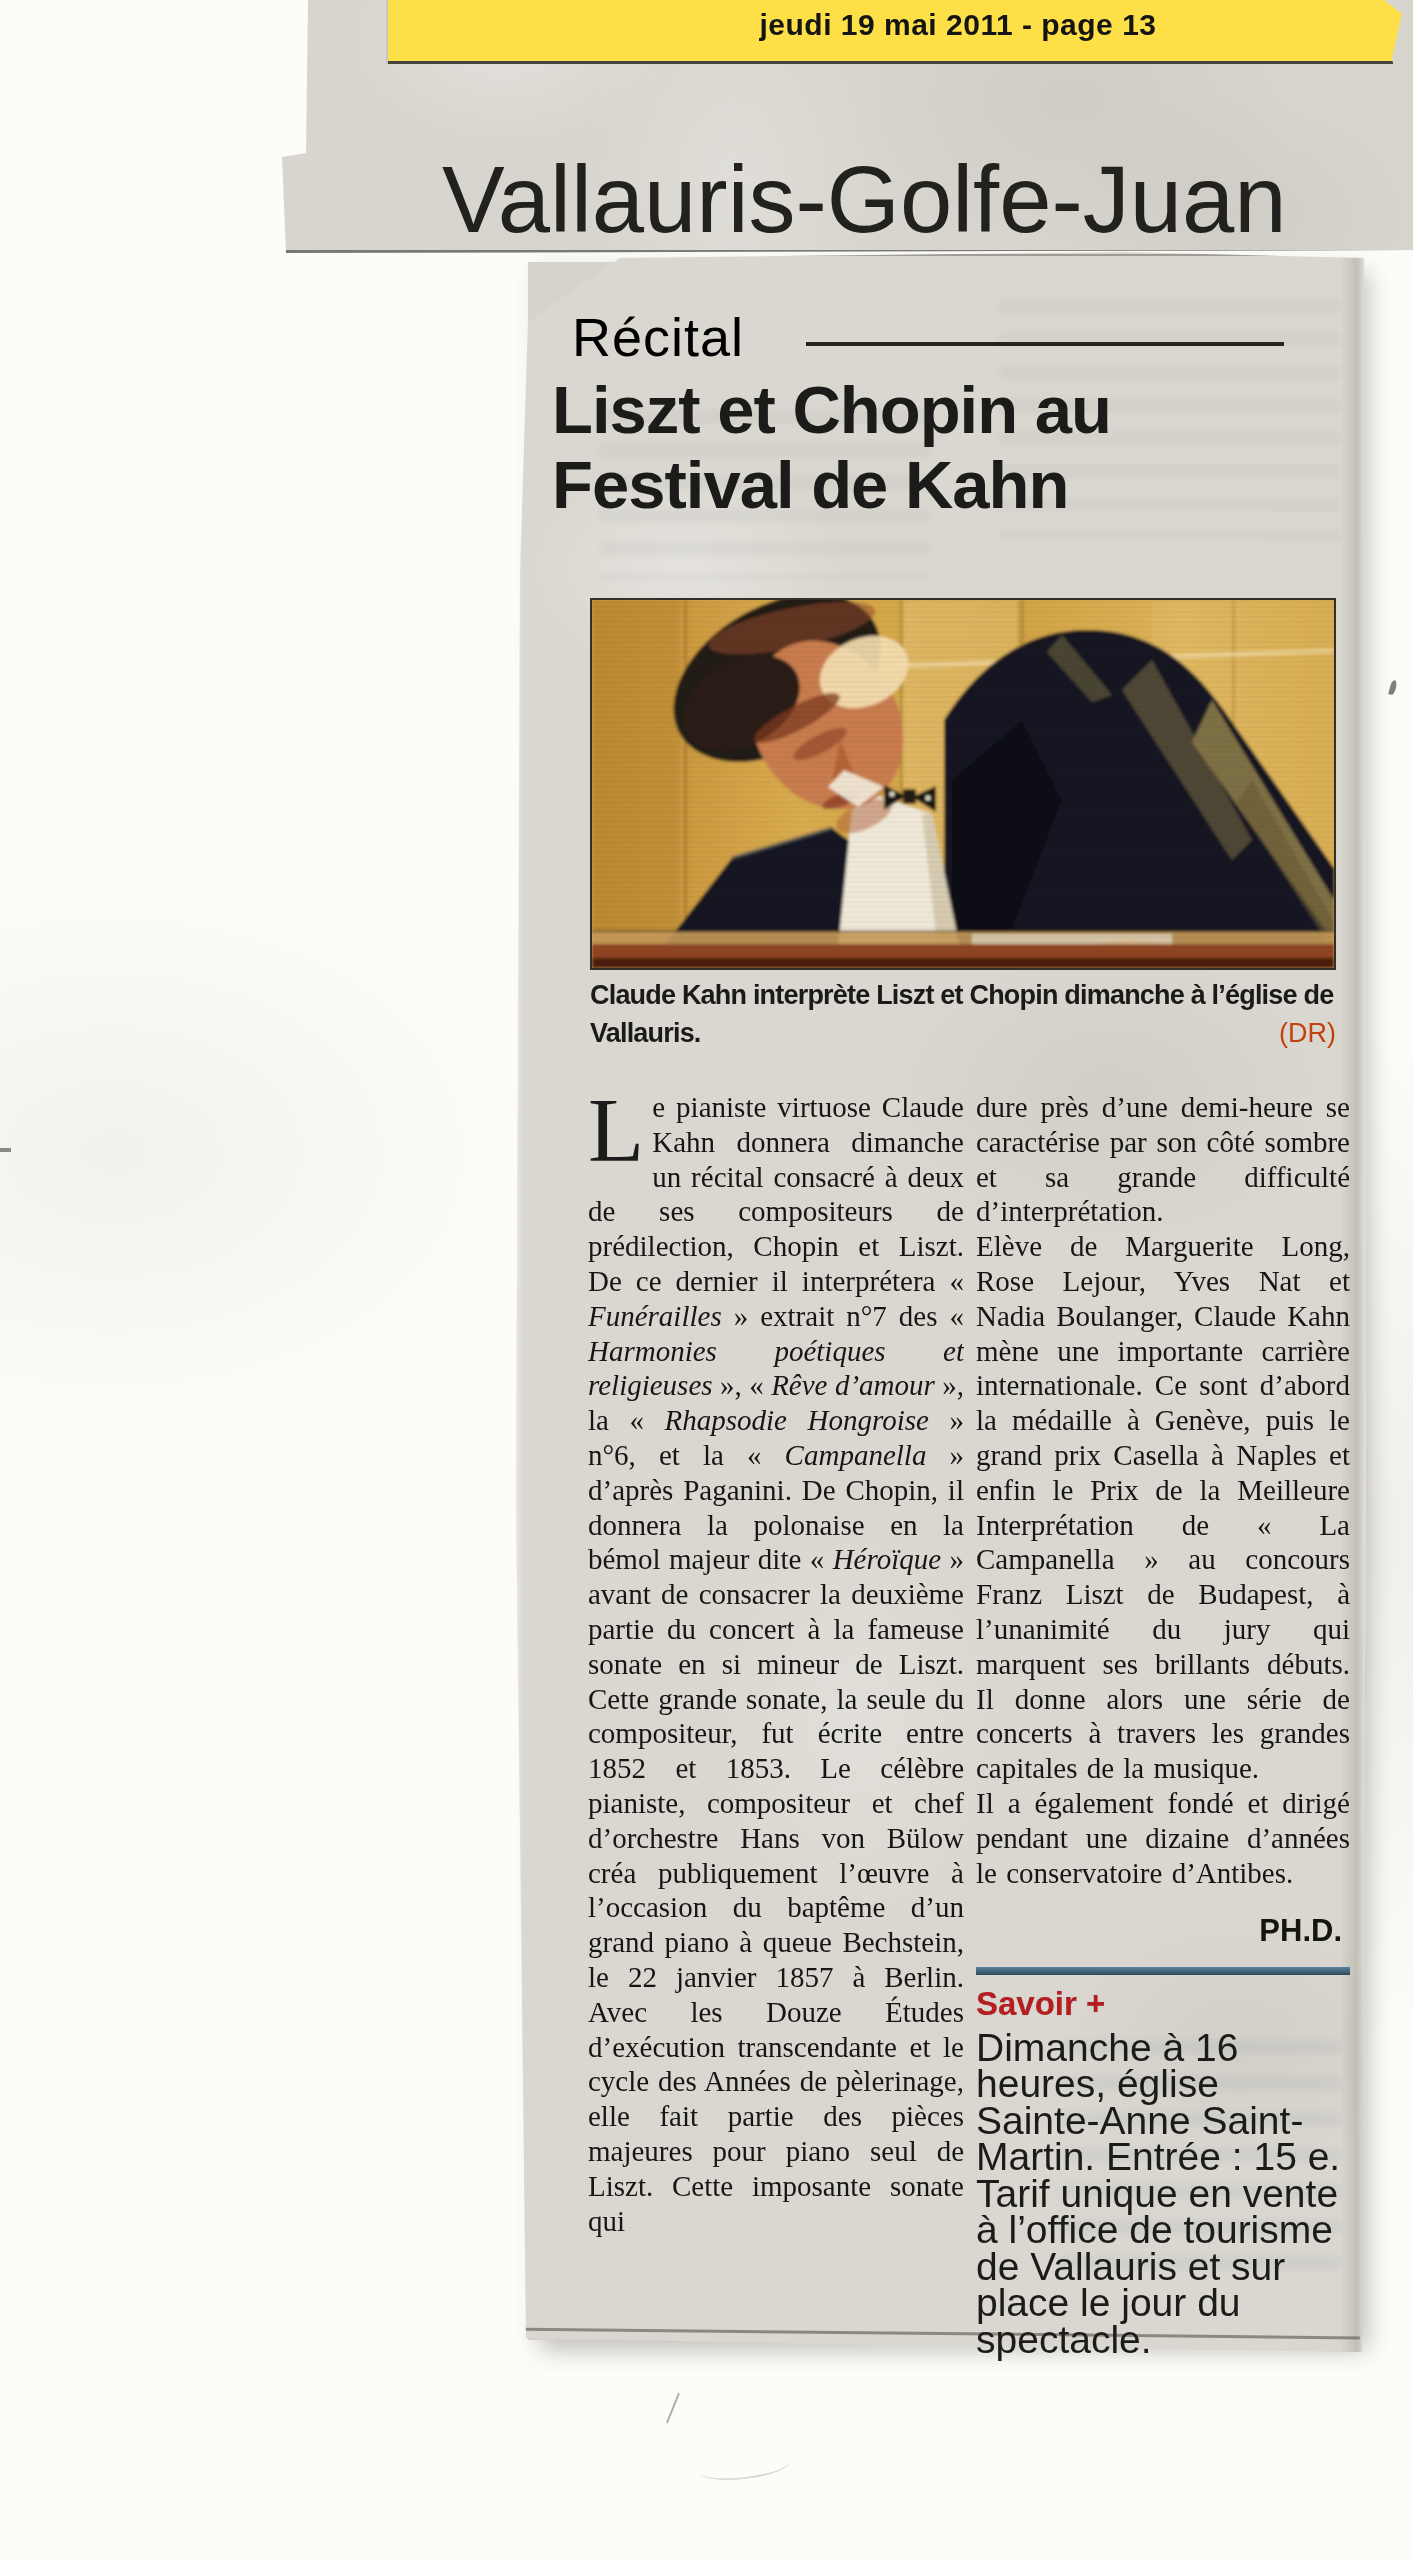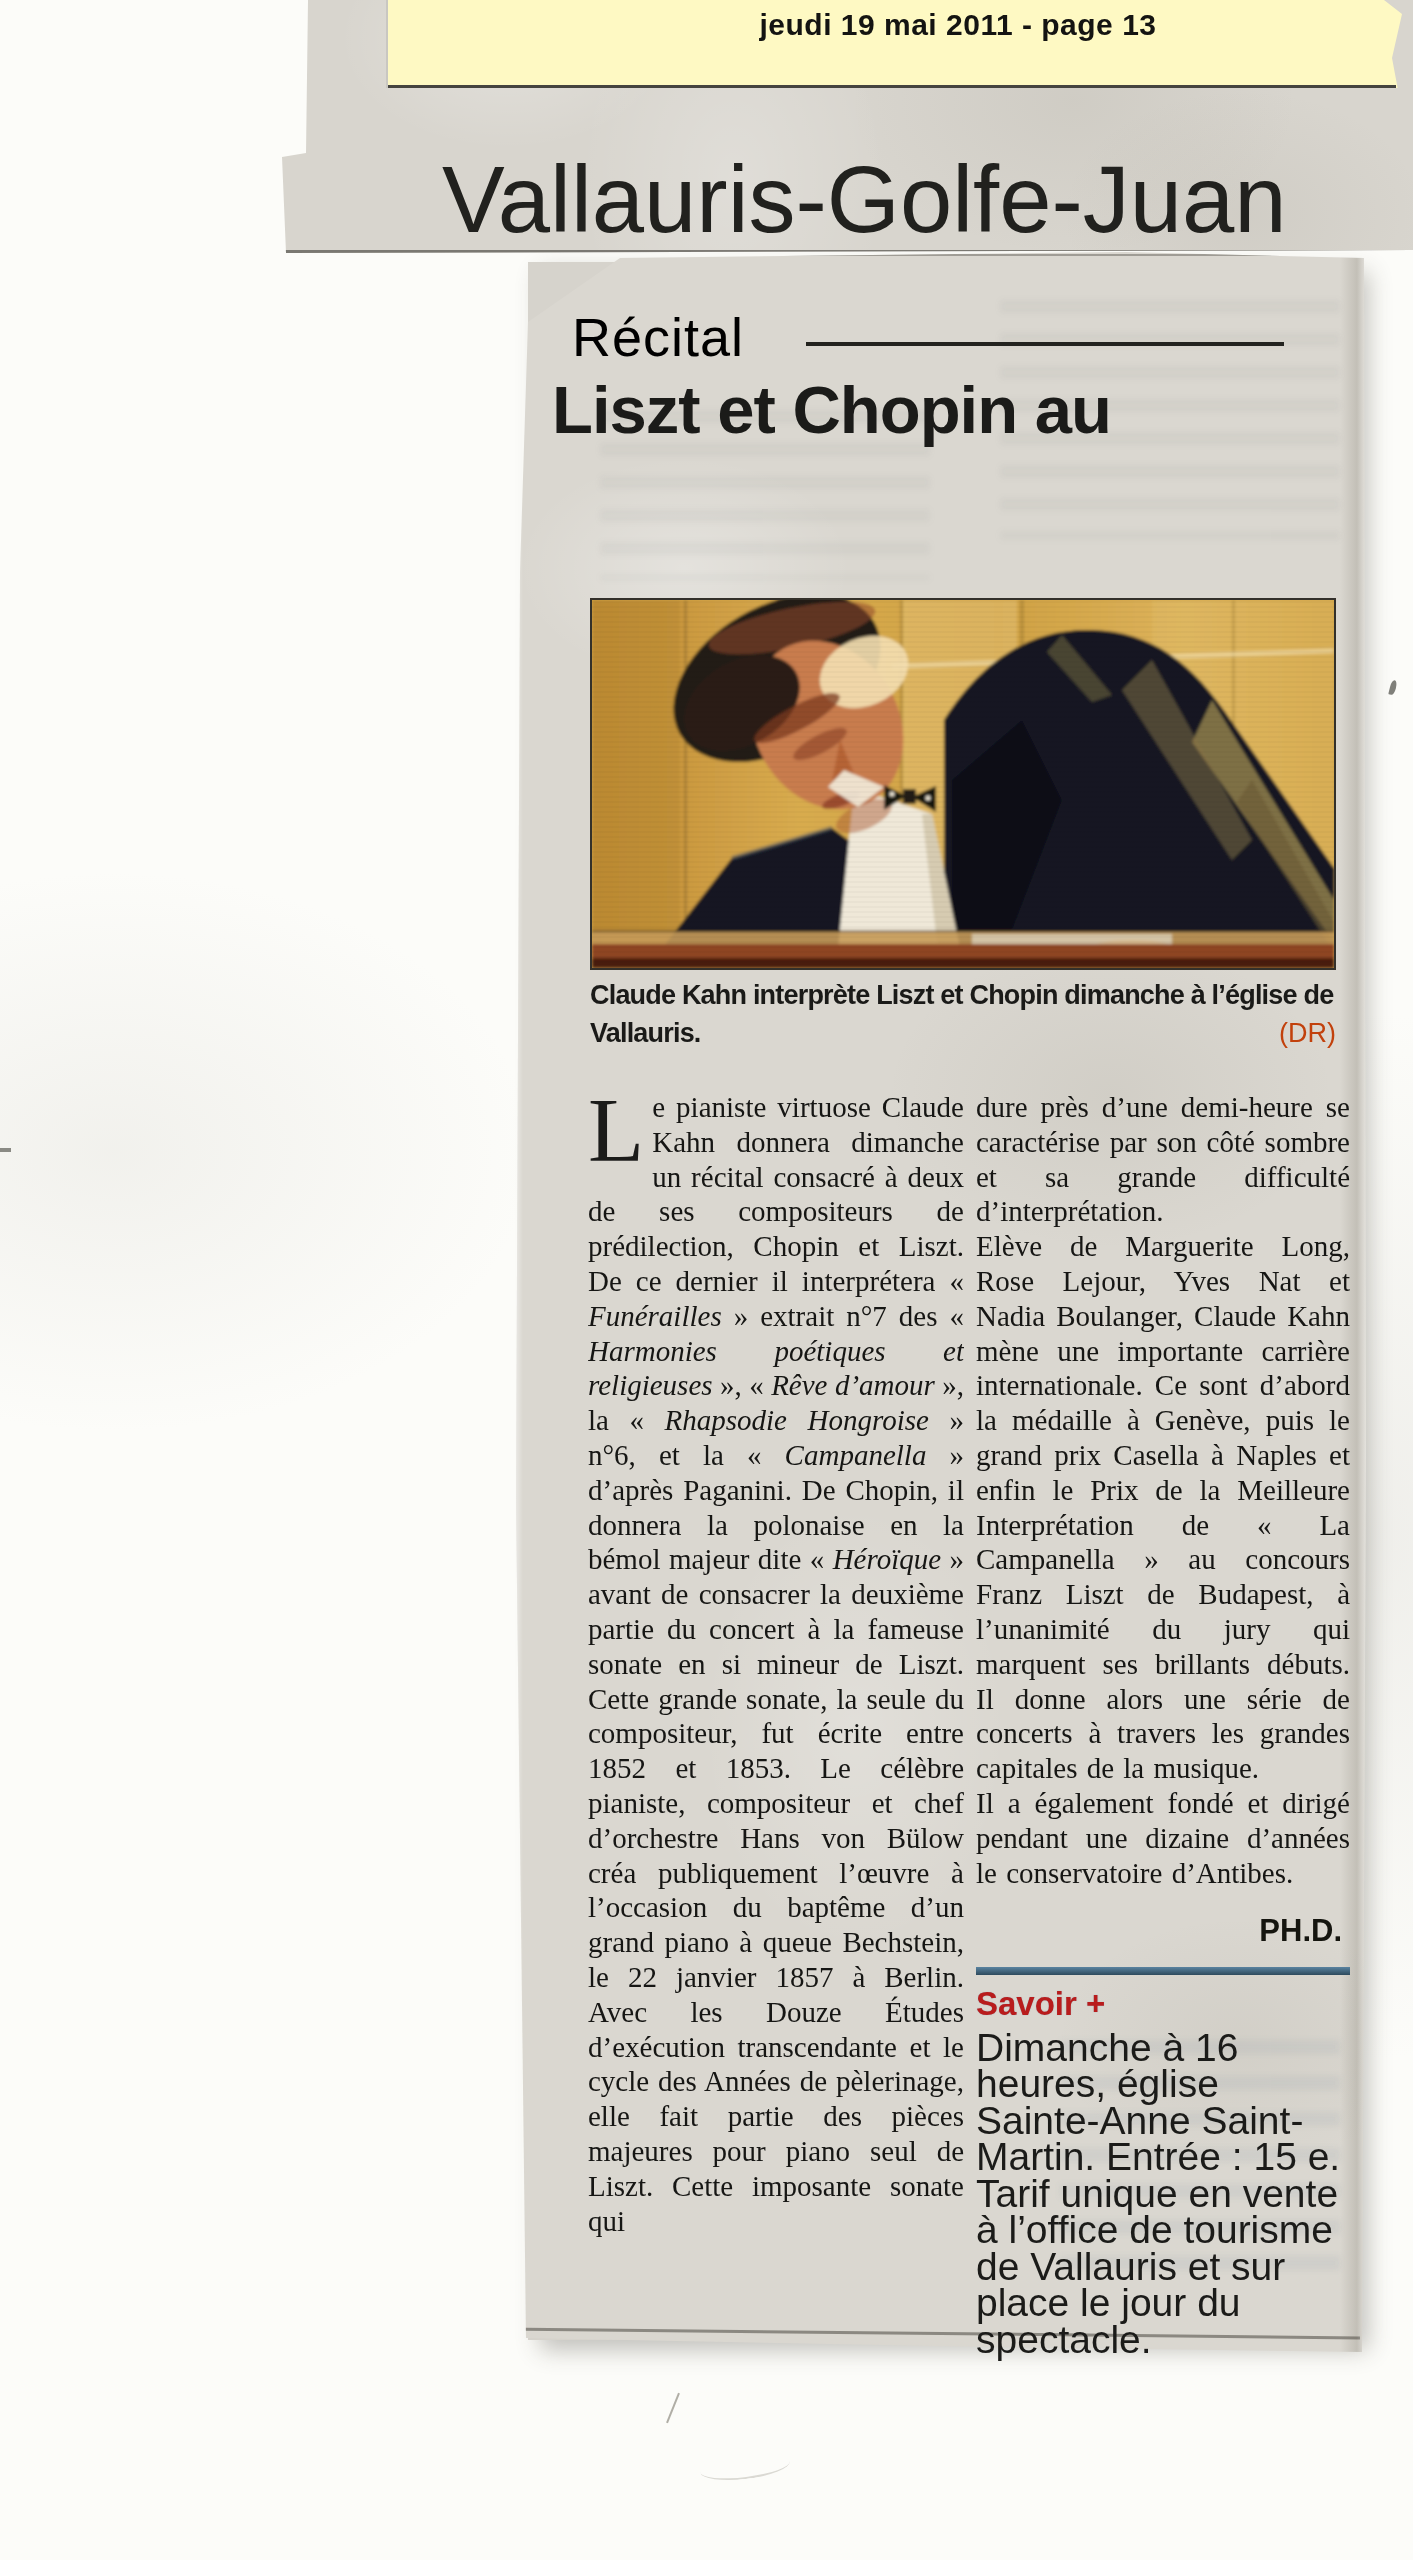--- a/index.html
+++ b/index.html
@@ -19,21 +19,21 @@
   }
   .paper-tex{position:absolute;inset:0;pointer-events:none;
     background-image:
       radial-gradient(ellipse 240px 160px at 20% 15%, rgba(255,255,255,.28), transparent 70%),
       radial-gradient(ellipse 320px 220px at 70% 40%, rgba(120,115,100,.09), transparent 70%),
       radial-gradient(ellipse 220px 320px at 40% 70%, rgba(255,255,255,.20), transparent 70%),
       radial-gradient(ellipse 260px 180px at 85% 85%, rgba(118,112,98,.08), transparent 70%);
   }
   .banner-bottom-line{position:absolute;left:0;right:0;bottom:0;height:3px;background:rgba(45,44,38,.55);}
   .date-strip{
-    left:386px;top:0;width:1016px;height:88px;background:#fef9c3;z-index:2;
+    left:386px;top:0;width:1016px;height:64px;background:#fde047;z-index:2;
     clip-path:polygon(0 0,998px 0,1016px 14px,1006px 58px,1012px 90px,0 90px);
   }
   .strip-rule{position:absolute;left:2px;right:6px;bottom:0;height:3px;background:#45443f;}
   .strip-left-edge{position:absolute;left:0;top:0;bottom:0;width:2px;background:#c9c7c1;}
   .date-text{
     position:absolute;left:0;right:0;top:8px;text-align:center;padding-left:128px;
     font-size:30px;font-weight:700;letter-spacing:.5px;color:#141412;
   }
   .banner-title{
     left:300px;top:150px;width:1113px;height:103px;z-index:2;
@@ -137,21 +137,21 @@
   <div class="ghost g3"></div>
   <div class="piece-top-line"></div>
   <div class="piece-bottom-line"></div>
   <div class="fold-right"></div>
   <div class="edge-left-light"></div>
 </div>
 
 <div class="abs rubric content">Récital</div>
 <div class="abs rubric-line content"></div>
 
-<h1 class="abs headline content"><span>Liszt et Chopin au</span><br></h1>
+<h1 class="abs headline content"><span>Liszt et Chopin au</span><br><span>Festival de Kahn</span></h1>
 
 <div class="abs photo content">
   <svg viewBox="0 0 742 368" preserveAspectRatio="none">
     <defs>
       <linearGradient id="bgGold" x1="0" y1="0" x2="1" y2="0">
         <stop offset="0" stop-color="#c08a34"></stop>
         <stop offset=".28" stop-color="#d8ab4e"></stop>
         <stop offset=".55" stop-color="#cfa143"></stop>
         <stop offset=".8" stop-color="#ddb25a"></stop>
         <stop offset="1" stop-color="#d2a245"></stop>

